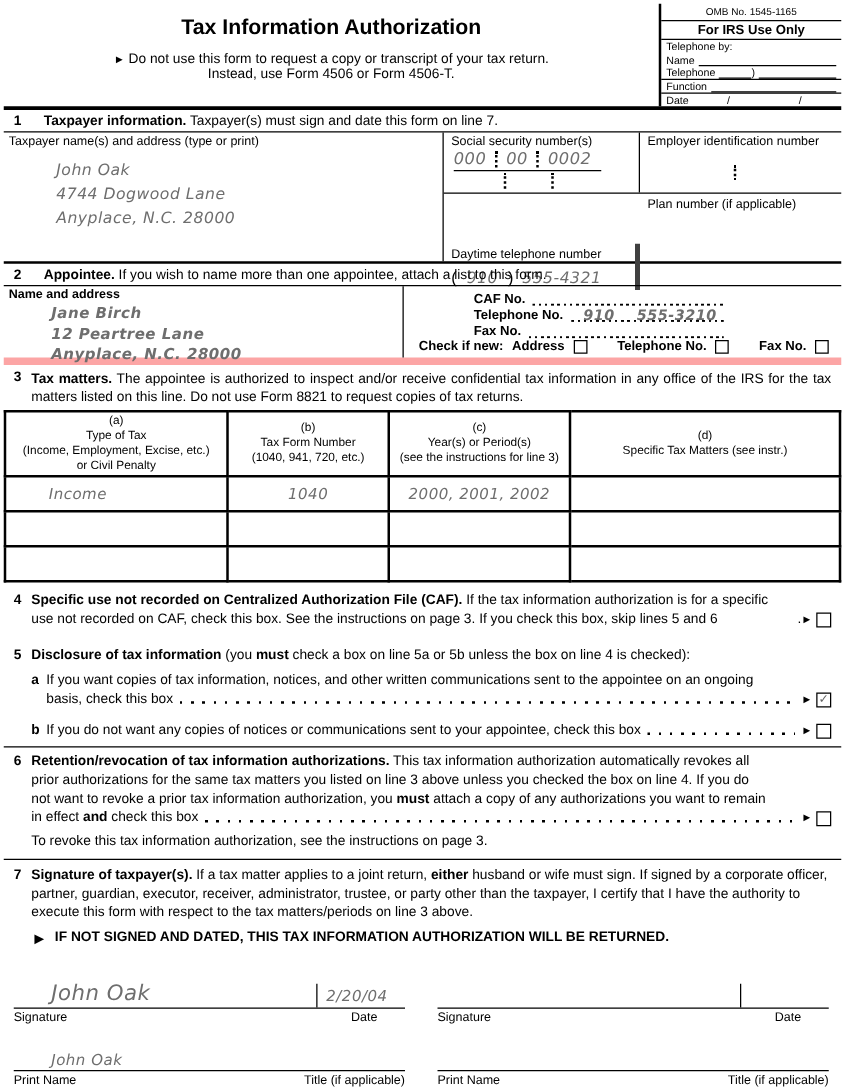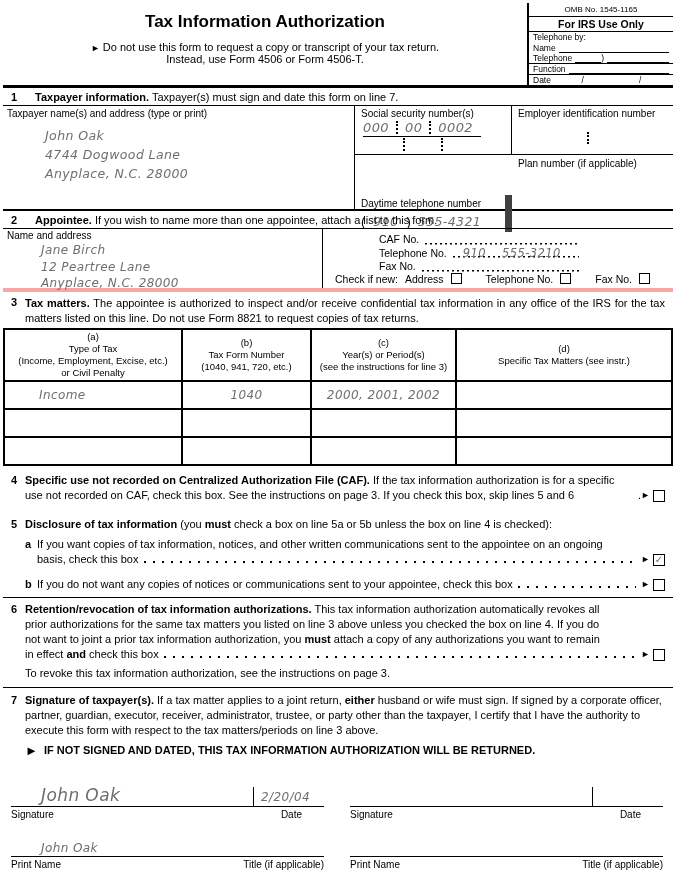--- a/index.html
+++ b/index.html
@@ -56,29 +56,29 @@
   .s1-right { width:318px; flex:none; display:flex; flex-direction:column; }
   .s1-top { display:flex; border-bottom:1px solid #000; height:51px; }
   .ssn-cell { width:157px; flex:none; border-right:1px solid #000; padding:2px 6px; }
   .ein-cell { flex:1; padding:2px 6px; }
   .ssn-value-row { display:flex; align-items:center; width:118px; margin:1px 0 0 2px; border-bottom:1px solid #000; padding-bottom:1px; }
   .ssn-value-row .hw { font-size:13px; }
   .vsep { width:0; border-left:2px dotted #000; height:13px; margin:0 7px; }
   .ssn-empty-row { display:flex; align-items:center; height:15px; margin-left:2px; width:118px; }
   .ein-sep { margin:13px 0 0 62px; }
   .s1-bottom { display:flex; flex:1; }
-  .phone-cell { width:157px; flex:none; border-right:7px solid #404040; padding:3px 6px;margin-top:40px; }
+  .phone-cell { width:157px; flex:none; border-right:4px solid #404040; padding:3px 6px;margin-top:40px; }
   .phone-val { margin-top:5px; display:flex; align-items:baseline; }
   .paren { font-size:13px; }
   .phone-val .hw { font-size:12.5px; }
   .plan-cell { flex:1; padding:3px 6px; }
 
   
   .s2-head { border-bottom:1px solid #000; }
-  .s2-body { display:flex; border-bottom:4px solid #fca5a5; height:63px; }
+  .s2-body { display:flex; border-bottom:6px solid #fca5a5; height:63px;font-weight:bold; }
   .s2-left { width:320px; flex:none; border-right:1px solid #000; padding:1px 4px; }
   .s2-left .addr { margin:1px 0 0 34px; }
   .s2-left .addr .ln { font-size:12px; line-height:16.5px; }
   .s2-right { flex:1; padding:3px 8px 3px 12px; display:flex; flex-direction:column; justify-content:space-between; font-size:10.5px; }
   .caf-row { display:flex; align-items:flex-end; margin-right:86px; }
   .caf-row .lbl { padding-left:44px; flex:none; }
   .leader-dash { flex:1; margin-left:6px; height:13px; display:flex; align-items:flex-end;
     background-image:repeating-linear-gradient(to right,#000 0 2px,transparent 2px 5px);
     background-position:left bottom 1px; background-size:100% 1.5px; background-repeat:no-repeat; }
   .tel-val { white-space:pre; font-size:11.5px; padding-left:10px; position:relative; top:1px; }
@@ -365,21 +365,21 @@
       </div>
     </div>
   </div>
 
   <div class="s6wrap">
     <div class="sec">
       <span class="numS">6</span>
       <div class="sec-body">
         <div><b>Retention/revocation of tax information authorizations.</b><span> This tax information authorization automatically revokes all</span></div>
         <div>prior authorizations for the same tax matters you listed on line 3 above unless you checked the box on line 4. If you do</div>
-        <div><span>not want to joint a prior tax information authorization, you </span><b>must</b><span> attach a copy of any authorizations you want to remain</span></div>
+        <div><span>not want to revoke a prior tax information authorization, you </span><b>must</b><span> attach a copy of any authorizations you want to remain</span></div>
         <div class="flexline">
           <span><span>in effect </span><b>and</b><span> check this box</span></span>
           <span class="leader-dots"></span>
           <span class="arrow">►</span>
           <span class="cbox"></span>
         </div>
         <div class="revoke-note">To revoke this tax information authorization, see the instructions on page 3.</div>
       </div>
     </div>
   </div>

